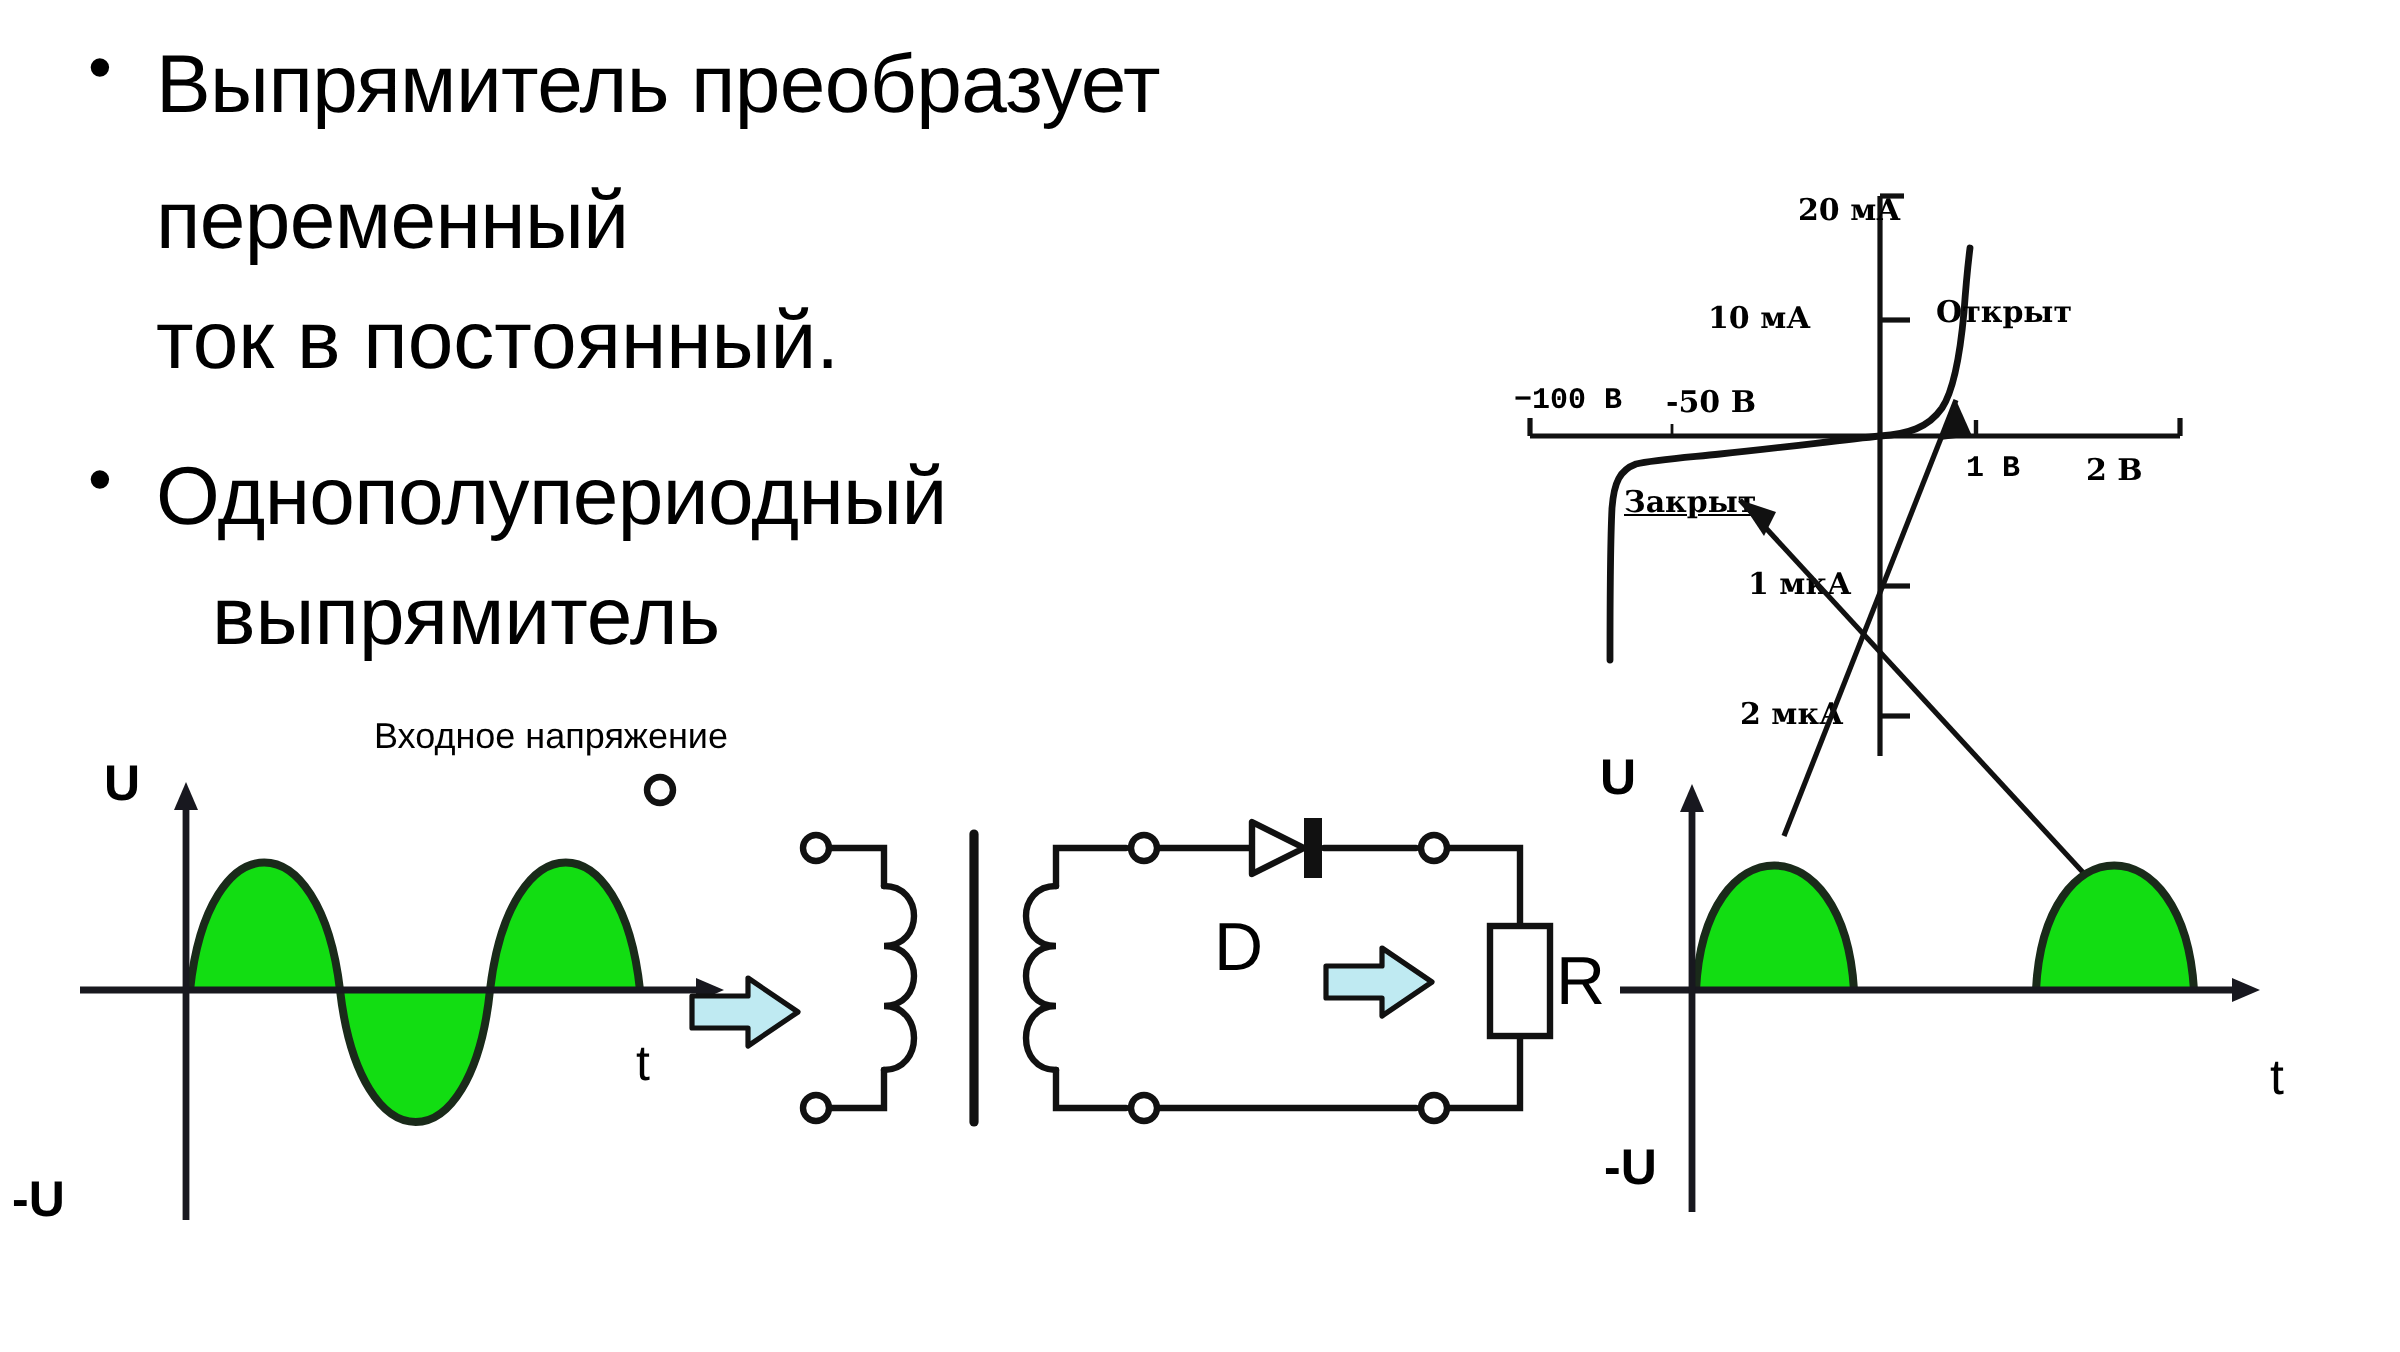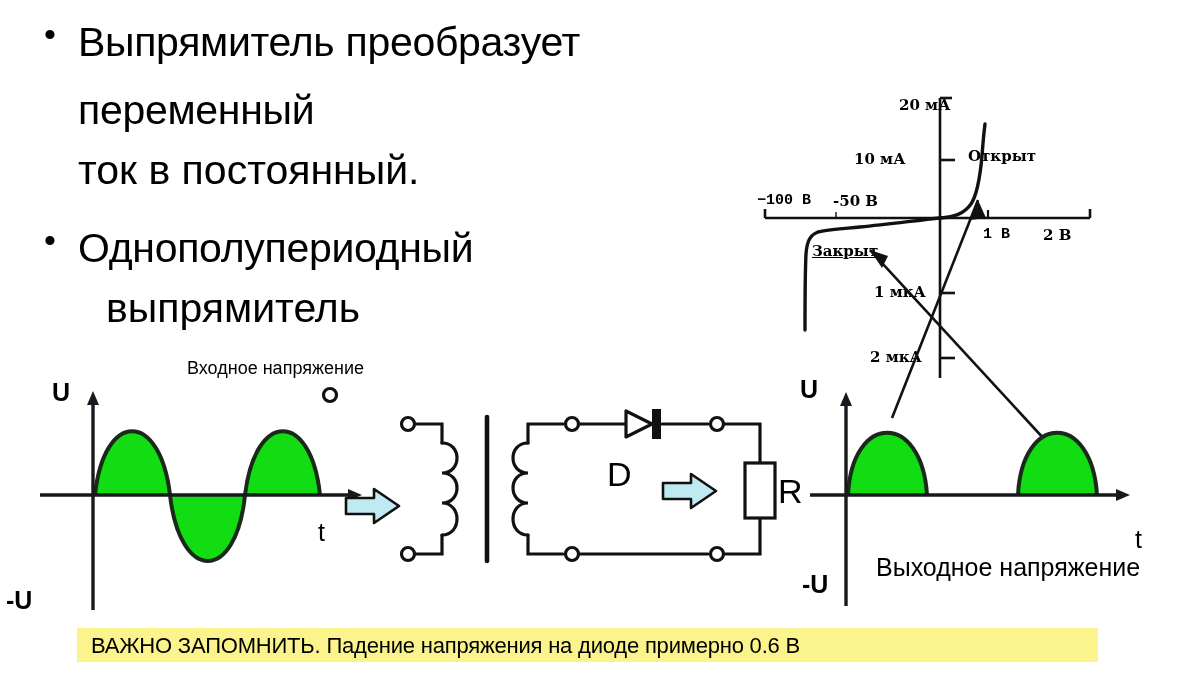--- a/index.html
+++ b/index.html
@@ -204,22 +204,18 @@
       <path d="M58,125 C62,42 132,42 137,125" fill="none" stroke="#1a2a1a" stroke-width="4"></path>
       <path d="M228,125 C232,42 302,42 307,125" fill="none" stroke="#1a2a1a" stroke-width="4"></path>
 
       <line x1="20" y1="125" x2="330" y2="125" stroke="#18181f" stroke-width="3.4"></line>
       <polygon points="340,125 326,119 326,131" fill="#18181f"></polygon>
 
       <line x1="56" y1="236" x2="56" y2="32" stroke="#18181f" stroke-width="3.4"></line>
       <polygon points="56,22 50,36 62,36" fill="#18181f"></polygon>
     </svg>
   </div>
-  <div class="lbl lbl-out-title">Выходное напряжение</div>
   <div class="lbl lbl-U-out">U</div>
   <div class="lbl lbl-negU-out">-U</div>
   <div class="lbl lbl-t-out">t</div>
 
-  <div class="banner">
-    <span>ВАЖНО ЗАПОМНИТЬ. Падение напряжения на диоде примерно 0.6 В</span>
-  </div>
 
 </div>
 
 </body></html>

